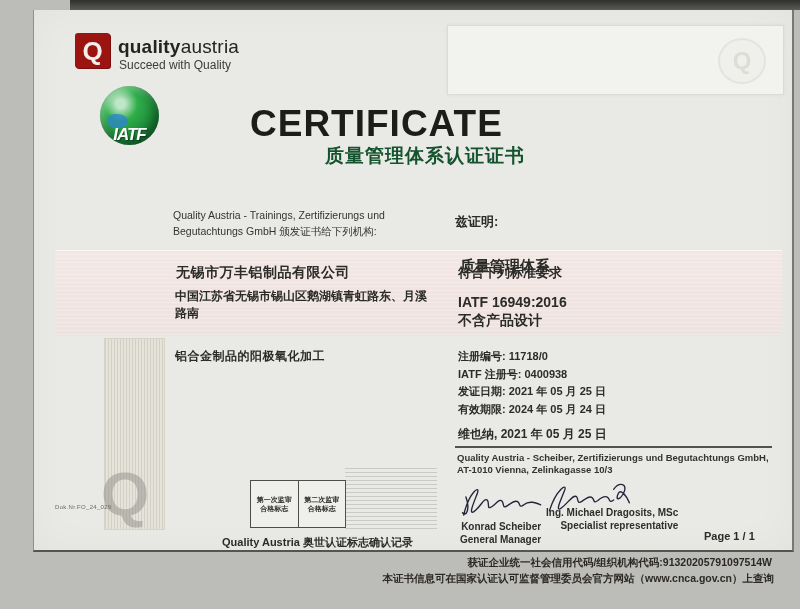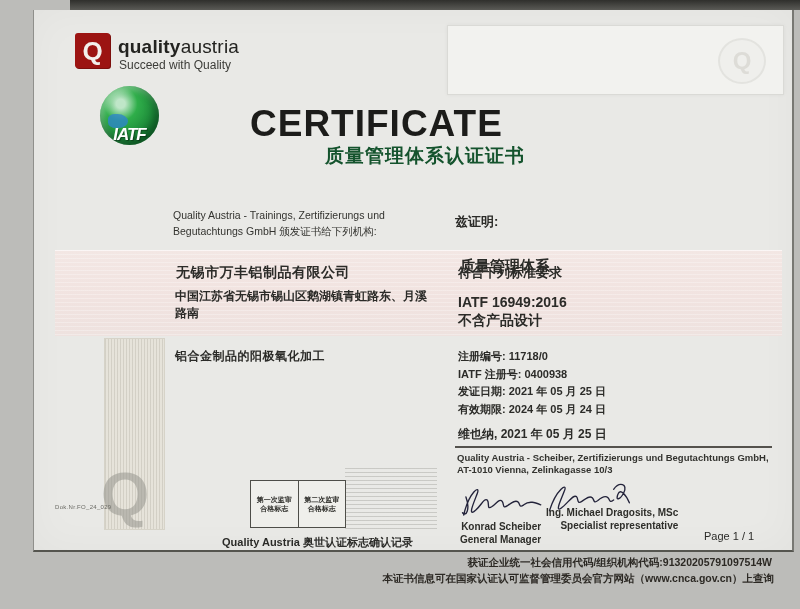--- a/index.html
+++ b/index.html
@@ -74,21 +74,21 @@
   .place{left:458px;top:426px;font-size:12px;font-weight:bold;}
   .rule{left:455px;top:446px;width:317px;height:2px;background:#54524d;}
   .orgaddr{left:457px;top:452px;font-size:9.5px;font-weight:bold;line-height:12px;color:#33332f;}
   
   .sig{stroke:#23233a;stroke-width:2.4;fill:none;stroke-linecap:round;}
   .sigbox1{left:458px;top:482px;}
   .sigbox2{left:545px;top:478px;}
   .sig-label{font-size:10px;font-weight:bold;line-height:12.5px;color:#2e2e2a;text-align:right;}
   .lab1{left:460px;top:521px;}
   .lab2{left:546px;top:507px;}
-  .pageno{left:660px;top:530px;font-size:11px;font-weight:normal;padding-left:44px;}
+  .pageno{left:660px;top:530px;font-size:11px;font-weight:bold;padding-left:44px;}
   
   .marks{left:250px;top:480px;width:94px;height:46px;display:flex;border:1px solid #4e4e49;background:#efefeb;}
   .markcell{flex:1;border-right:1px solid #4e4e49;display:flex;flex-direction:column;
     align-items:center;justify-content:center;font-size:7px;font-weight:bold;line-height:9px;color:#2e2e2a;}
   .markcell:last-child{border-right:none;}
   .streaks{left:345px;top:468px;width:92px;height:64px;
     background:repeating-linear-gradient(180deg,rgba(90,90,82,.28) 0 1px,transparent 1px 4px);opacity:.8;}
   .caption{left:222px;top:535px;font-size:11px;font-weight:bold;}
   .docno{left:55px;top:504px;font-size:6px;color:#6a6a64;letter-spacing:.3px;}
   

